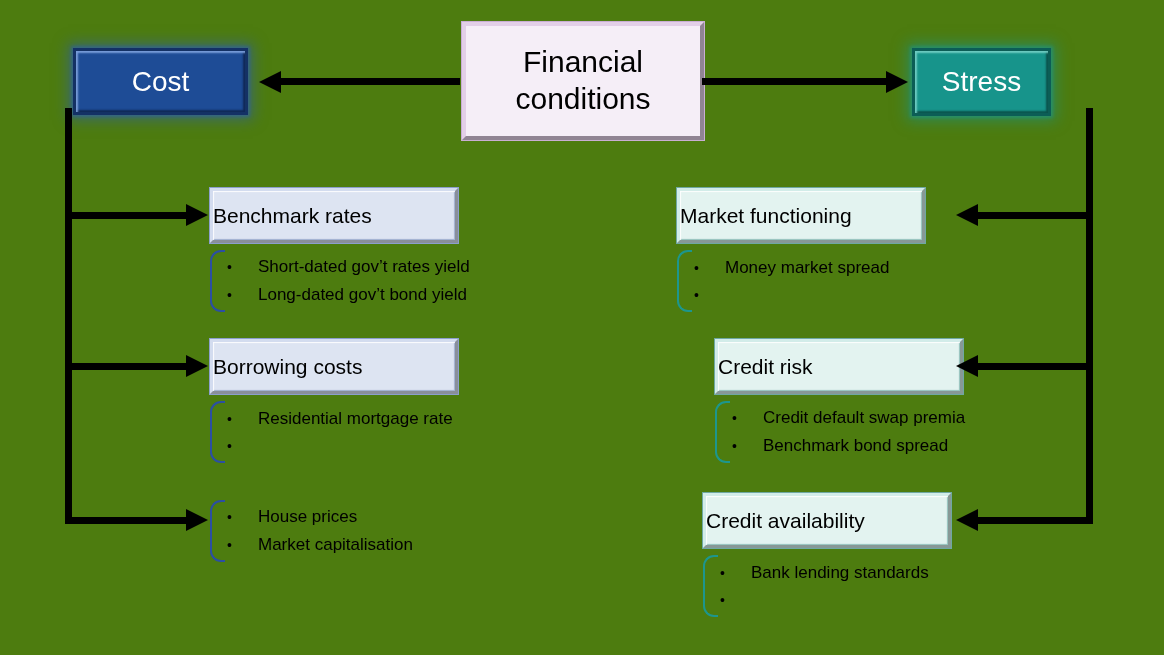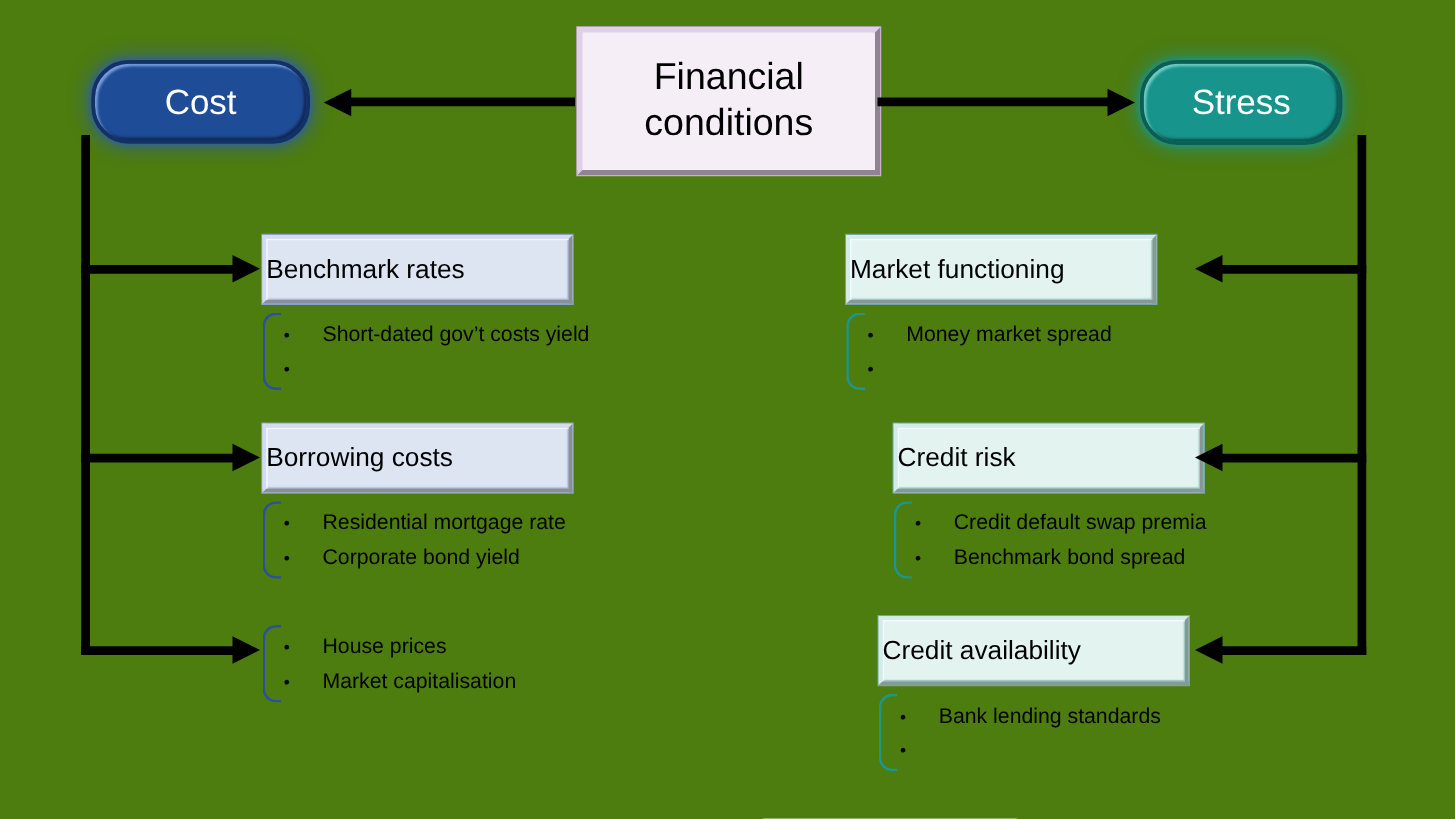--- a/index.html
+++ b/index.html
@@ -11,29 +11,29 @@
   .root-box{
     position:absolute;left:462px;top:22px;width:242px;height:118px;box-sizing:border-box;
     background:#f5eef7;border:4px outset #e2cfe7;box-shadow:0 0 0 1px #c9aed3;
     display:flex;align-items:center;justify-content:center;text-align:center;
     font-size:30px;line-height:1.23;
   }
   .root-box .root-label{width:215px;}
   
   .node{
     position:absolute;box-sizing:border-box;display:flex;align-items:center;justify-content:center;
-    color:#ffffff;font-size:28px;z-index:2;border-radius:30px;
+    color:#ffffff;font-size:28px;z-index:2;
   }
   .node-cost{
     left:73px;top:48px;width:175px;height:67px;background:#1e4c96;border:3px solid #143165;
     box-shadow:0 0 13px 5px rgba(44,92,180,.55),0 0 3px 2px rgba(44,92,180,.5),
                inset 2px 2px 2px rgba(130,165,225,.9),inset -2px -2px 2px rgba(10,25,60,.7);
   }
   .node-stress{
-    left:912px;top:48px;width:162px;height:68px;background:#17948b;border:3px solid #0c5d56;
+    left:912px;top:48px;width:139px;height:68px;background:#17948b;border:3px solid #0c5d56;
     box-shadow:0 0 13px 5px rgba(26,150,141,.55),0 0 3px 2px rgba(26,150,141,.5),
                inset 2px 2px 2px rgba(120,210,200,.9),inset -2px -2px 2px rgba(5,55,50,.7);
   }
   
   .shaft{position:absolute;background:#000;height:7px;z-index:3;}
   .vline{position:absolute;background:#000;width:7px;z-index:3;}
   .head{position:absolute;width:0;height:0;z-index:3;}
   .head.right{border-top:11px solid transparent;border-bottom:11px solid transparent;border-left:22px solid #000;}
   .head.left {border-top:11px solid transparent;border-bottom:11px solid transparent;border-right:22px solid #000;}
   
@@ -101,43 +101,43 @@
 
   <div class="group left-col" style="left:210px;top:188px;">
     <div class="cat-box">
       <span>Benchmark rates</span>
     </div>
     <div class="list-wrap">
       <div class="bracket"></div>
       <ul class="items">
         <li>
             <span class="dot">•</span>
-            <span>Short-dated gov’t costs yield</span>
-          </li>
-        <li>
-            <span class="dot">•</span>
+            <span>Short-dated gov’t rates yield</span>
+          </li>
+        <li>
+            <span class="dot">•</span>
+            <span>Long-dated gov’t bond yield</span>
           </li>
       </ul>
     </div>
   </div>
 
   <div class="group left-col" style="left:210px;top:339px;">
     <div class="cat-box">
       <span>Borrowing costs</span>
     </div>
     <div class="list-wrap">
       <div class="bracket"></div>
       <ul class="items">
         <li>
             <span class="dot">•</span>
             <span>Residential mortgage rate</span>
           </li>
         <li>
             <span class="dot">•</span>
-            <span>Corporate bond yield</span>
           </li>
       </ul>
     </div>
   </div>
 
   <div class="group left-col" style="left:210px;top:493px;">
     <div class="list-wrap">
       <div class="bracket"></div>
       <ul class="items">
         <li>

